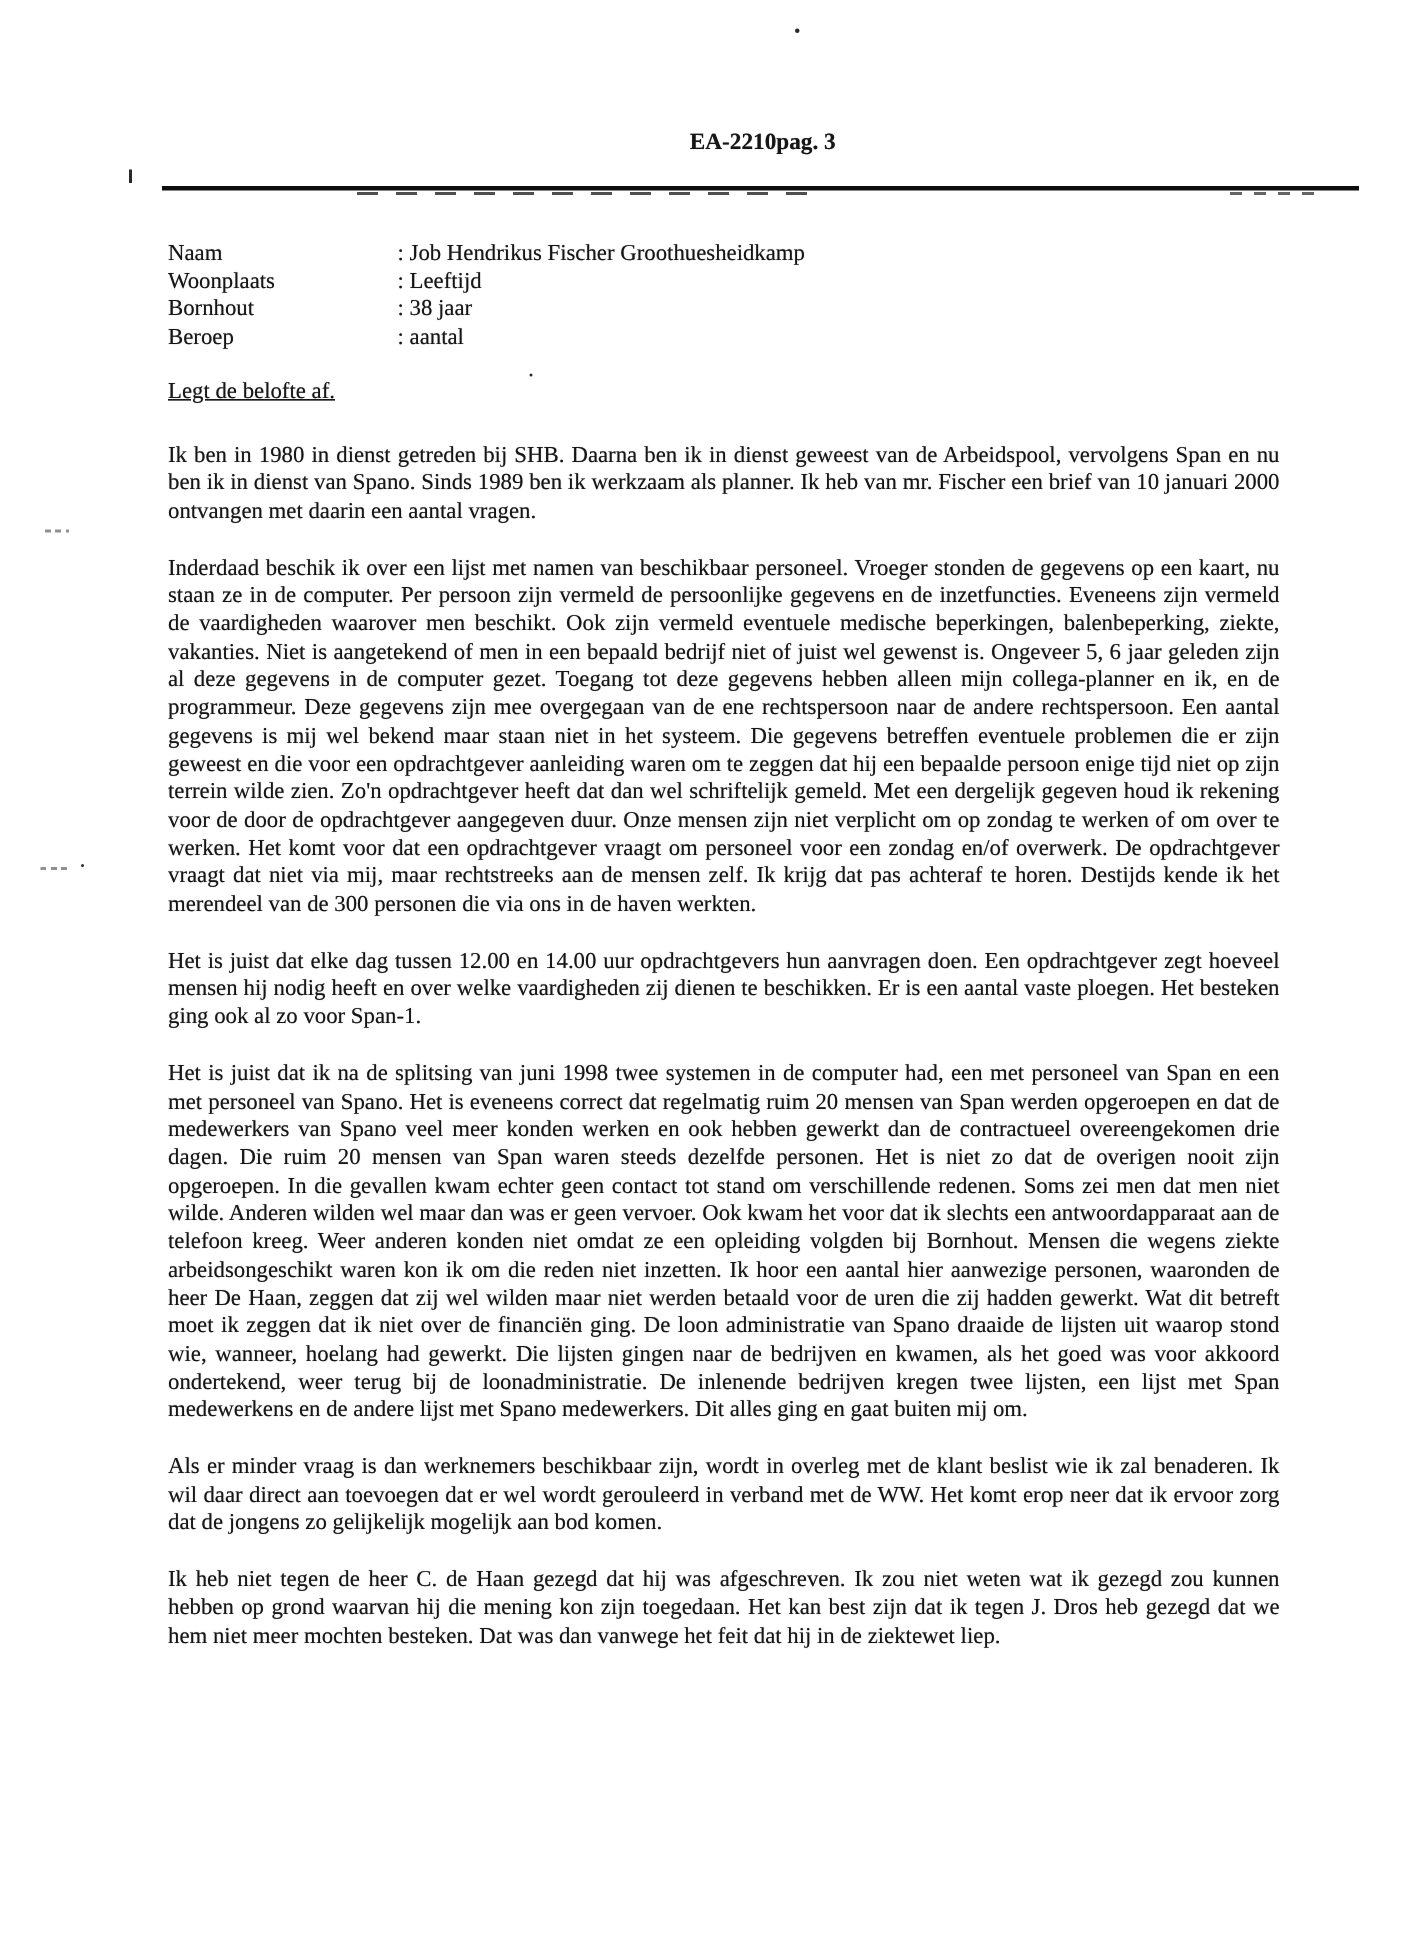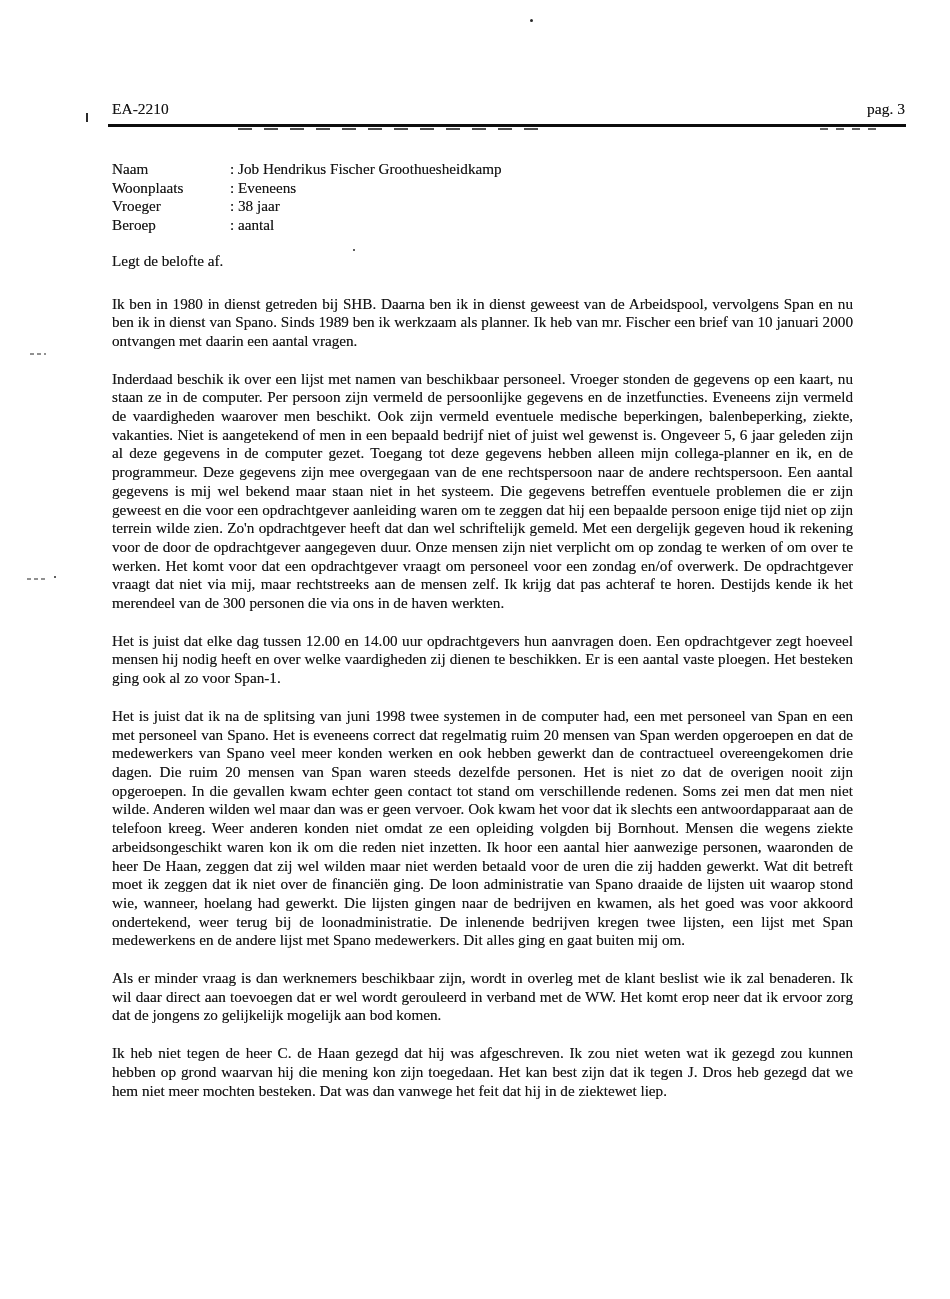--- a/index.html
+++ b/index.html
@@ -15,26 +15,27 @@
     font-family: "Liberation Serif", "DejaVu Serif", serif;
     color: #161616;
     overflow: hidden;
   }
   .scan-text {
     text-shadow: 0 0 0.6px rgba(10,10,10,0.55);
   }
   .header-row {
     position: absolute;
     left: 112px;
-    top: 99px;
+    top: 85px;
     width: 793px;
     display: flex;
-    justify-content: space-between;
+    justify-content: center;
     font-size: 15.5px;
     line-height: 19px;
+    font-weight: bold;
   }
   .header-rule {
     position: absolute;
     left: 108px;
     top: 124px;
     width: 798px;
     height: 3px;
     background: #0d0d0d;
   }
   .header-rule-frag1 {
@@ -61,30 +62,32 @@
     top: 160px;
     width: 758px;
     font-size: 15.2px;
     line-height: 18.7px;
   }
   .identity-block {
     margin-bottom: 17px;
   }
   .identity-row {
     display: flex;
+    gap: 35px;
   }
   .identity-label {
     width: 118px;
     flex: 0 0 118px;
   }
   .identity-value {
     flex: 1;
   }
   .oath-line {
     margin: 0 0 24px 0;
+    text-decoration: underline;
   }
   .para {
     margin: 0 17px 19px 0;
     text-align: justify;
   }
   .speck {
     position: absolute;
     background: #2a2a2a;
   }
   .speck.round { border-radius: 50%; }
@@ -110,24 +113,24 @@
 
   <div class="content">
 
     <div class="identity-block">
       <div class="identity-row">
         <span class="identity-label">Naam</span>
         <span class="identity-value">: Job Hendrikus Fischer Groothuesheidkamp</span>
       </div>
       <div class="identity-row">
         <span class="identity-label">Woonplaats</span>
-        <span class="identity-value">: Eveneens</span>
+        <span class="identity-value">: Leeftijd</span>
       </div>
       <div class="identity-row">
-        <span class="identity-label">Vroeger</span>
+        <span class="identity-label">Bornhout</span>
         <span class="identity-value">: 38 jaar</span>
       </div>
       <div class="identity-row">
         <span class="identity-label">Beroep</span>
         <span class="identity-value">: aantal</span>
       </div>
     </div>
 
     <p class="oath-line">Legt de belofte af.</p>
 

